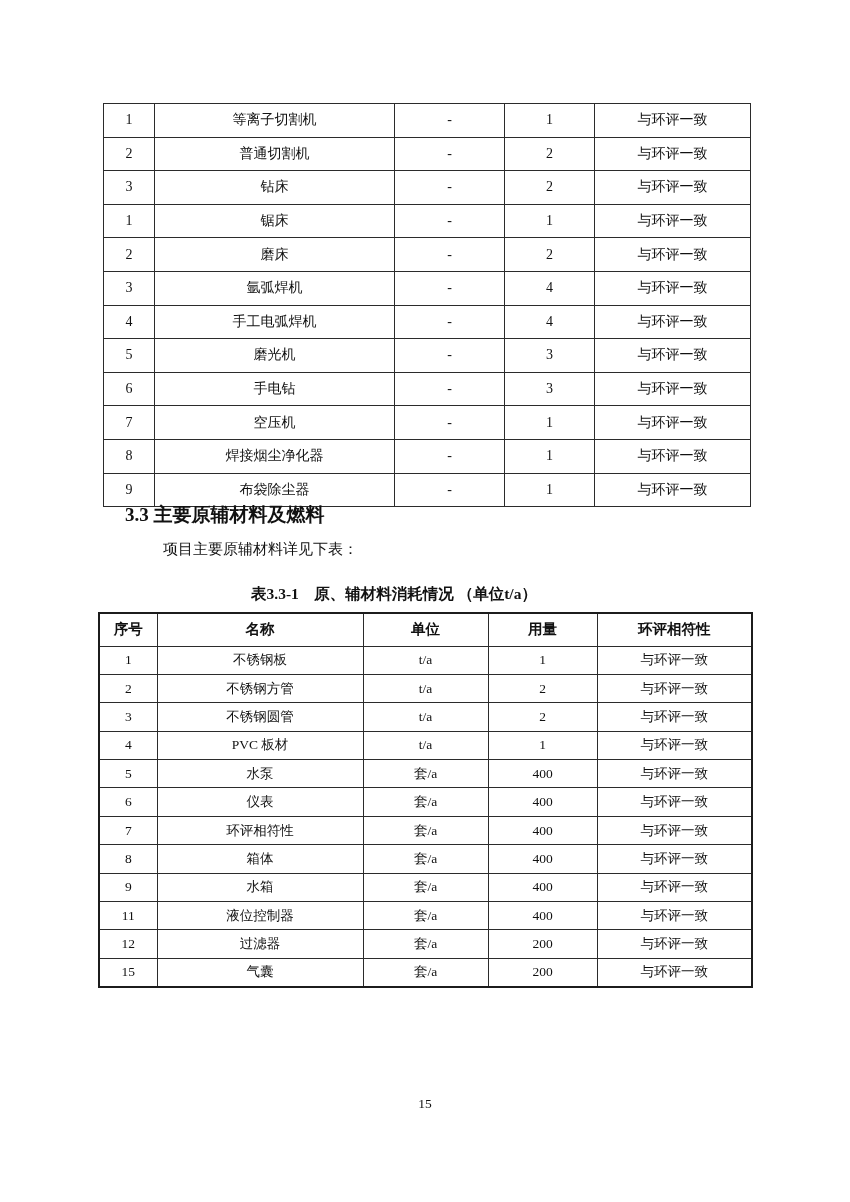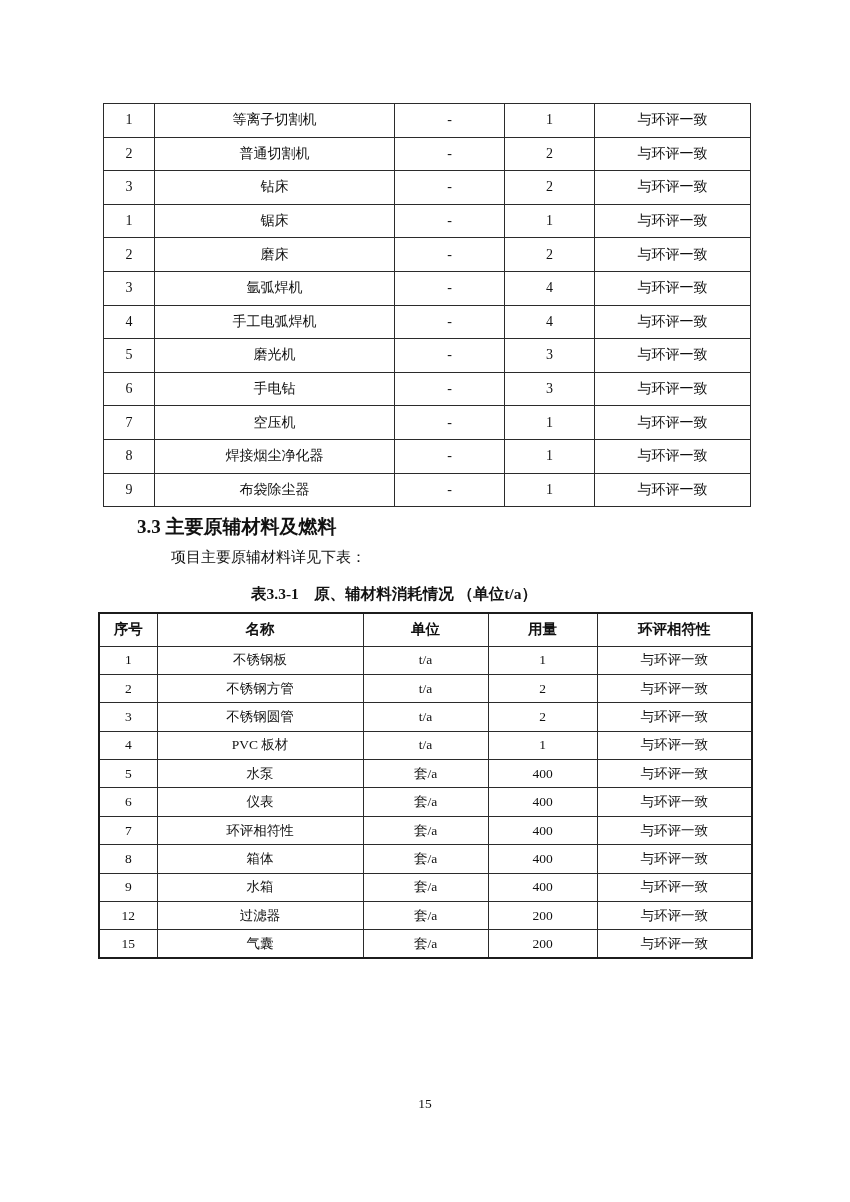--- a/index.html
+++ b/index.html
@@ -54,30 +54,30 @@
     font-size:14.5px;
   }
   .t2 thead tr{height:33px;margin-left:8px;}
   .t2 tbody tr{height:28.4px;}
   .t2 td{font-size:13.5px;}
   
   .heading{
     position:absolute;
     left:125px;
     top:503px;
-    margin:12px;
+    margin:0;
     font-size:19px;
     font-weight:bold;
     line-height:1.25;
   }
   .intro{
     position:absolute;
     left:163px;
     top:540px;
-    margin:8px;
+    margin:0;
     font-size:15px;
     line-height:1.3;
   }
   .caption{
     position:absolute;
     left:243px;
     top:576px;
     margin:8px;
     font-size:15.5px;
     font-weight:bold;
@@ -274,20 +274,27 @@
           <td>与环评一致</td>
         </tr>
         <tr>
           <td>9</td>
           <td>水箱</td>
           <td>套/a</td>
           <td>400</td>
           <td>与环评一致</td>
         </tr>
         <tr>
+          <td>11</td>
+          <td>液位控制器</td>
+          <td>套/a</td>
+          <td>400</td>
+          <td>与环评一致</td>
+        </tr>
+        <tr>
           <td>12</td>
           <td>过滤器</td>
           <td>套/a</td>
           <td>200</td>
           <td>与环评一致</td>
         </tr>
         <tr>
           <td>15</td>
           <td>气囊</td>
           <td>套/a</td>

